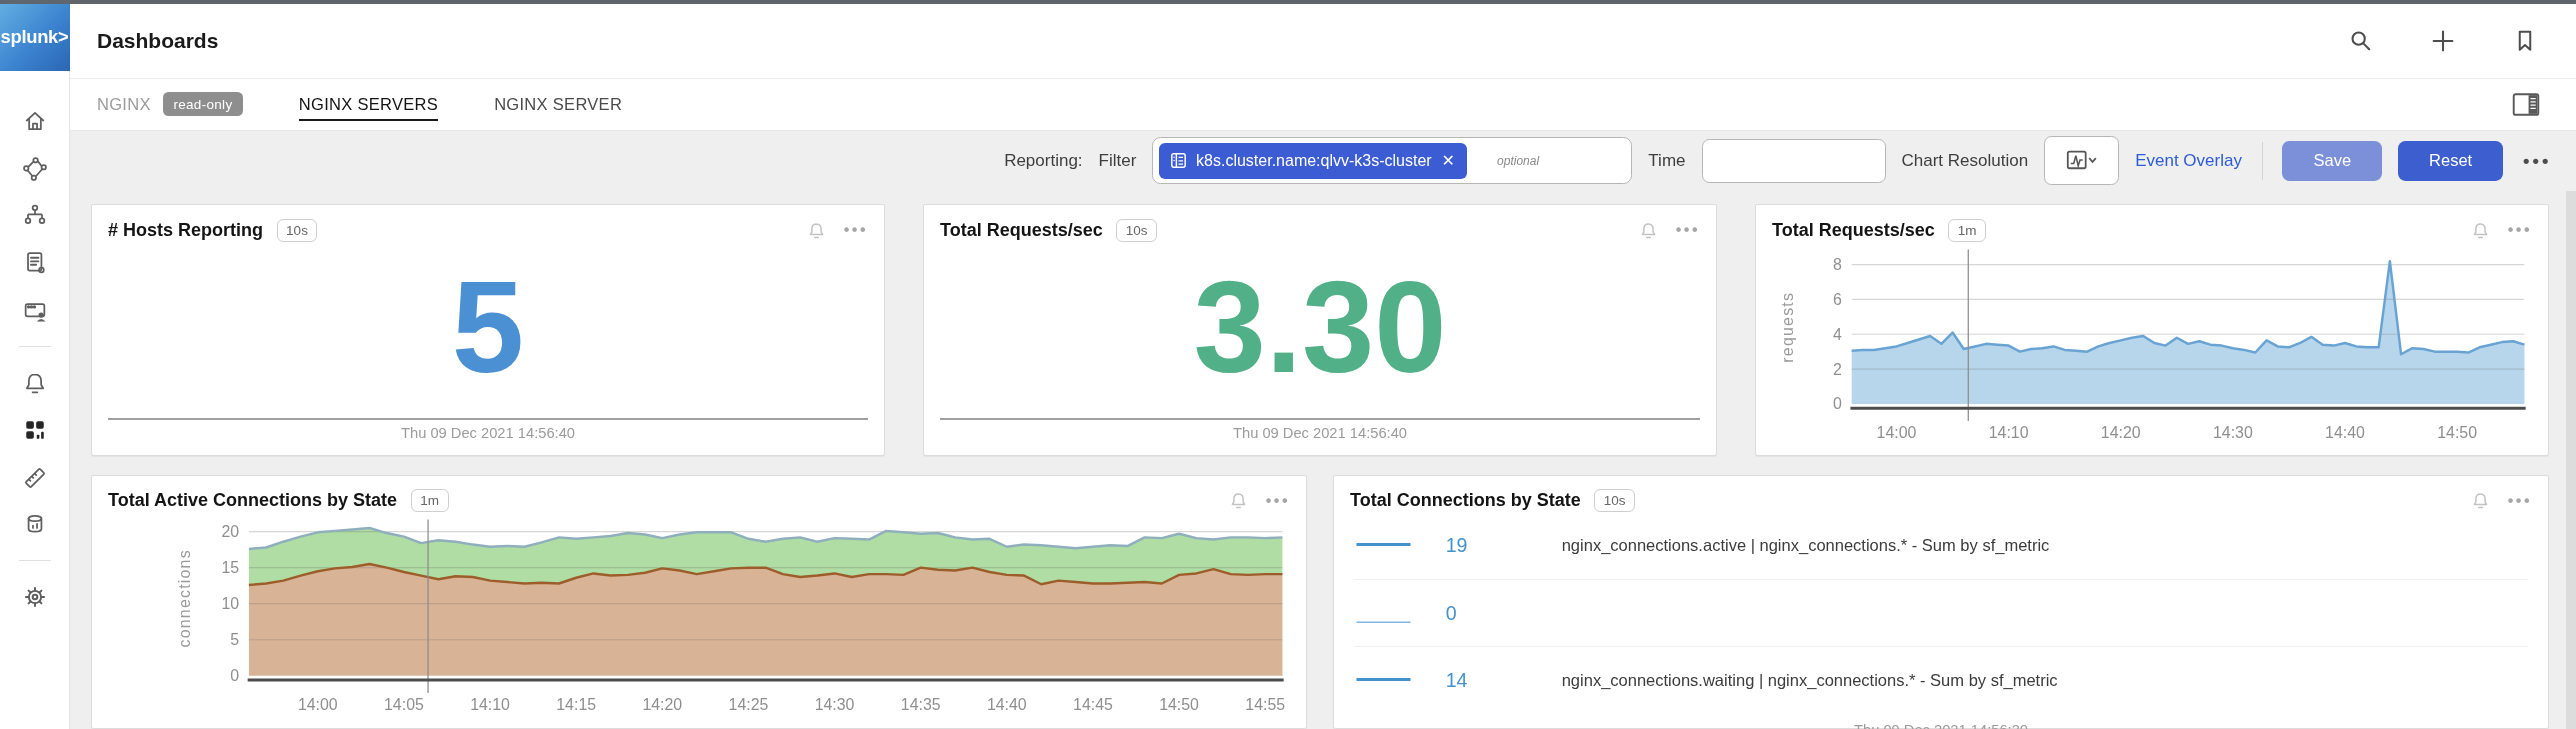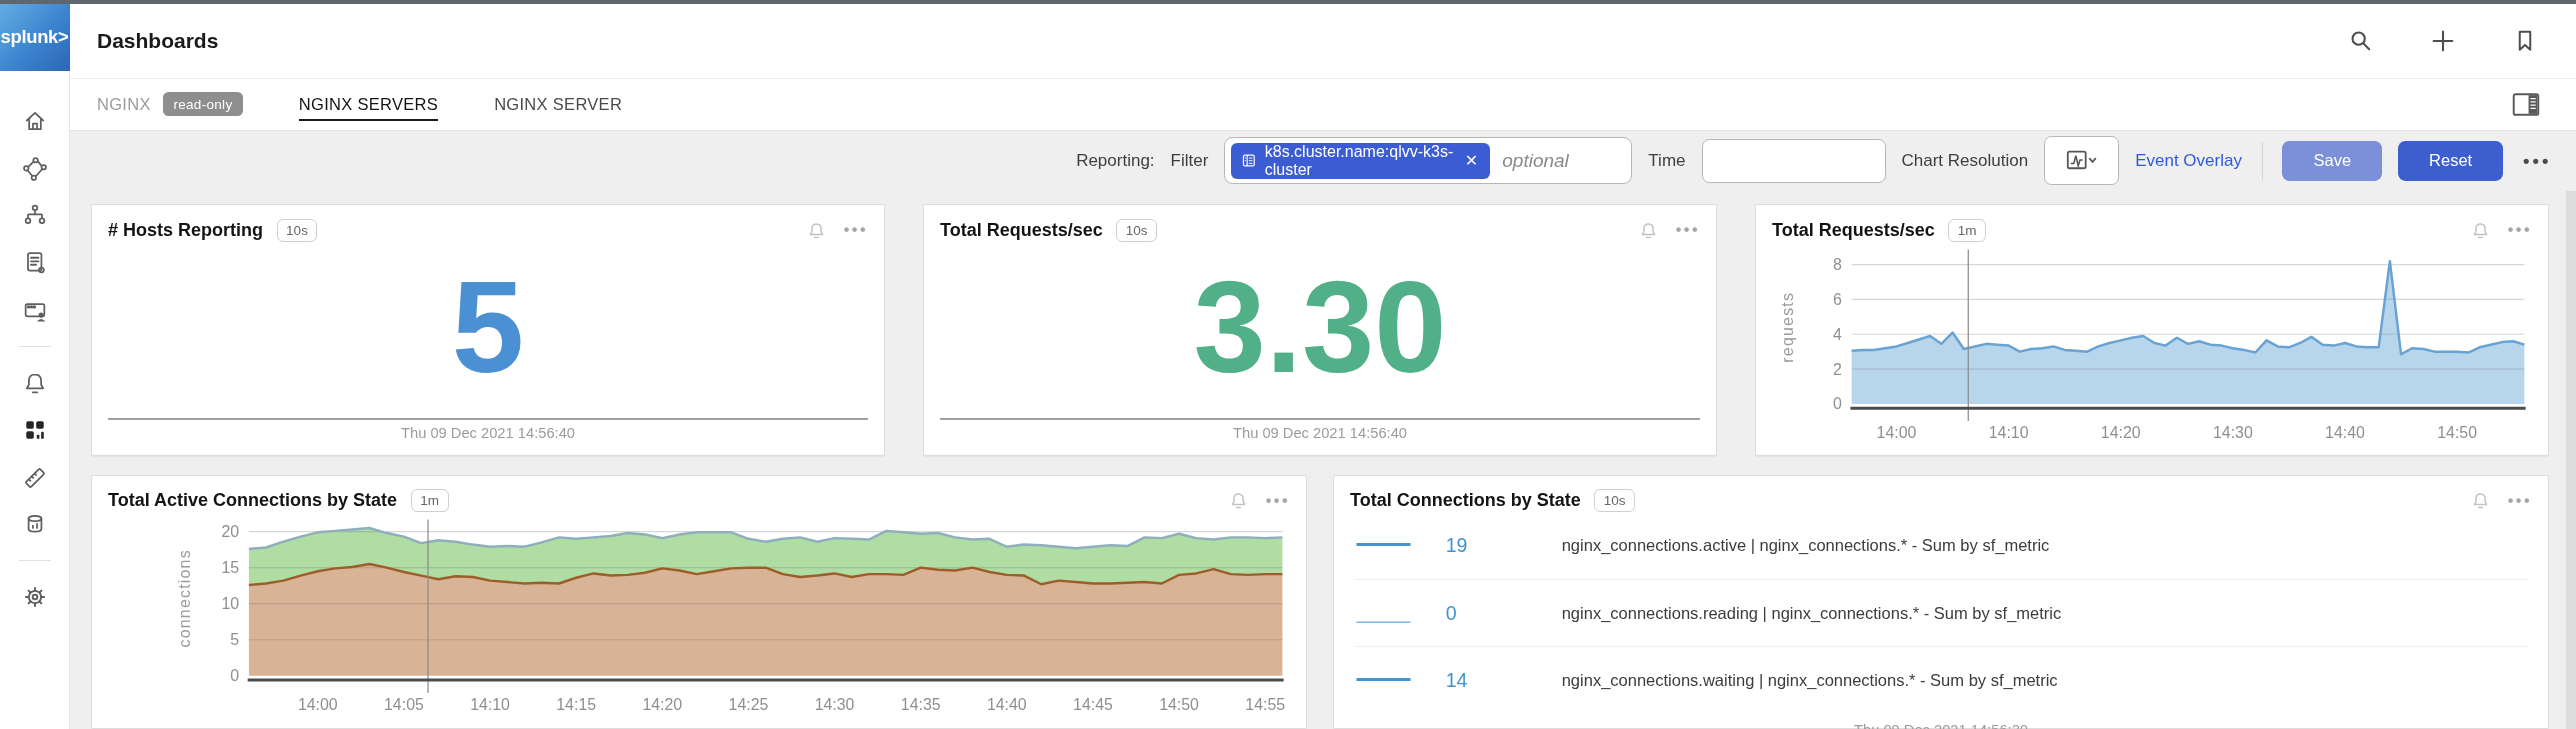--- a/index.html
+++ b/index.html
@@ -34,27 +34,27 @@
   .tab.dim { color:#9b9b9b; }
   .tab.active { color:#141414; font-weight:500; }
   .tab.active::after { content:""; position:absolute; left:0; right:0; bottom:8.6px; height:2.5px; background:#1a1a1a; }
   .ro-badge { background:#8e8e8e; color:#fff; font-size:13.5px; padding:4.3px 10.4px; border-radius:5.5px; }
   .panel-toggle { margin-left:auto; cursor:pointer; display:flex; }
 
   
   .overrides { height:64px; background:#efefef; display:flex; align-items:center;
     justify-content:flex-end; padding:0 24.5px; gap:16px; font-size:17px; color:#3e3e3e; }
   .ov-label { color:#3e3e3e; }
-  .filter-box { width:408px; height:47px; background:#fff; border:1.2px solid #b6b6b6;
+  .filter-box { width:480px; height:47px; background:#fff; border:1.2px solid #b6b6b6;
     border-radius:8.6px; display:flex; align-items:center; padding:0 6.1px; }
   .chip { background:#3c5cd4; color:#fff; height:36px; border-radius:6.1px;
     display:flex; align-items:center; gap:8.6px; padding:0 11px; font-size:16px; cursor:pointer; }
   .chip-x { font-size:16px; cursor:pointer; padding:0 1.2px; }
-  .opt-input { border:none; outline:none; font-style:italic; font-size:19px; color:#404040;
-    margin-left:12px; width:123px; background:transparent; font-family:"Liberation Sans",sans-serif; }
+  .opt-input { border:none; outline:none; font-style:italic; font-size:12px; color:#404040;
+    margin-left:30px; width:123px; background:transparent; font-family:"Liberation Sans",sans-serif; }
   .opt-input::placeholder { color:#8a8a8a; font-style:italic; }
   .time-input { width:184px; height:44px; border:1.2px solid #b6b6b6; border-radius:7.4px;
     background:#fff; font-size:17px; padding:0 9.8px; outline:none; }
   .res-btn { width:75px; height:49px; background:#fff; border:1.2px solid #b6b6b6; border-radius:7.4px;
     display:flex; align-items:center; justify-content:center; gap:4.9px; cursor:pointer; }
   .link-blue { color:#2e5bd7; cursor:pointer; }
   .ov-sep { width:1.2px; height:38px; background:#d4d4d4; margin:0 3.7px; }
   .btn { border:none; border-radius:7.4px; color:#fff; font-size:16.5px; height:40px;
     padding:0 31px; cursor:pointer; font-family:"Liberation Sans",sans-serif; }
   .btn-save { background:#7b90d8; }
@@ -416,21 +416,20 @@
                     <line x1="4" y1="22" x2="92" y2="22" stroke="#4292cb" stroke-width="5"></line>
                   </svg></span>
               <span class="list-value" style="color: rgb(66, 146, 203);">19</span>
               <span class="list-label">nginx_connections.active | nginx_connections.* - Sum by sf_metric</span>
             </div>
             <div class="list-row">
               <span><svg width="59" height="27" viewBox="0 0 96 44">
                     <line x1="4" y1="38" x2="92" y2="38" stroke="#7fb5de" stroke-width="2.5"></line>
                   </svg></span>
               <span class="list-value" style="color: rgb(66, 146, 203);">0</span>
-              <span class="list-label">nginx_connections.reading | nginx_connections.* - Sum by sf_metric</span>
             </div>
             <div class="list-row">
               <span><svg width="59" height="27" viewBox="0 0 96 44">
                     <line x1="4" y1="22" x2="92" y2="22" stroke="#4292cb" stroke-width="5"></line>
                   </svg></span>
               <span class="list-value" style="color: rgb(66, 146, 203);">14</span>
               <span class="list-label">nginx_connections.waiting | nginx_connections.* - Sum by sf_metric</span>
             </div>
           </div>
           <div class="list-divider"></div>

